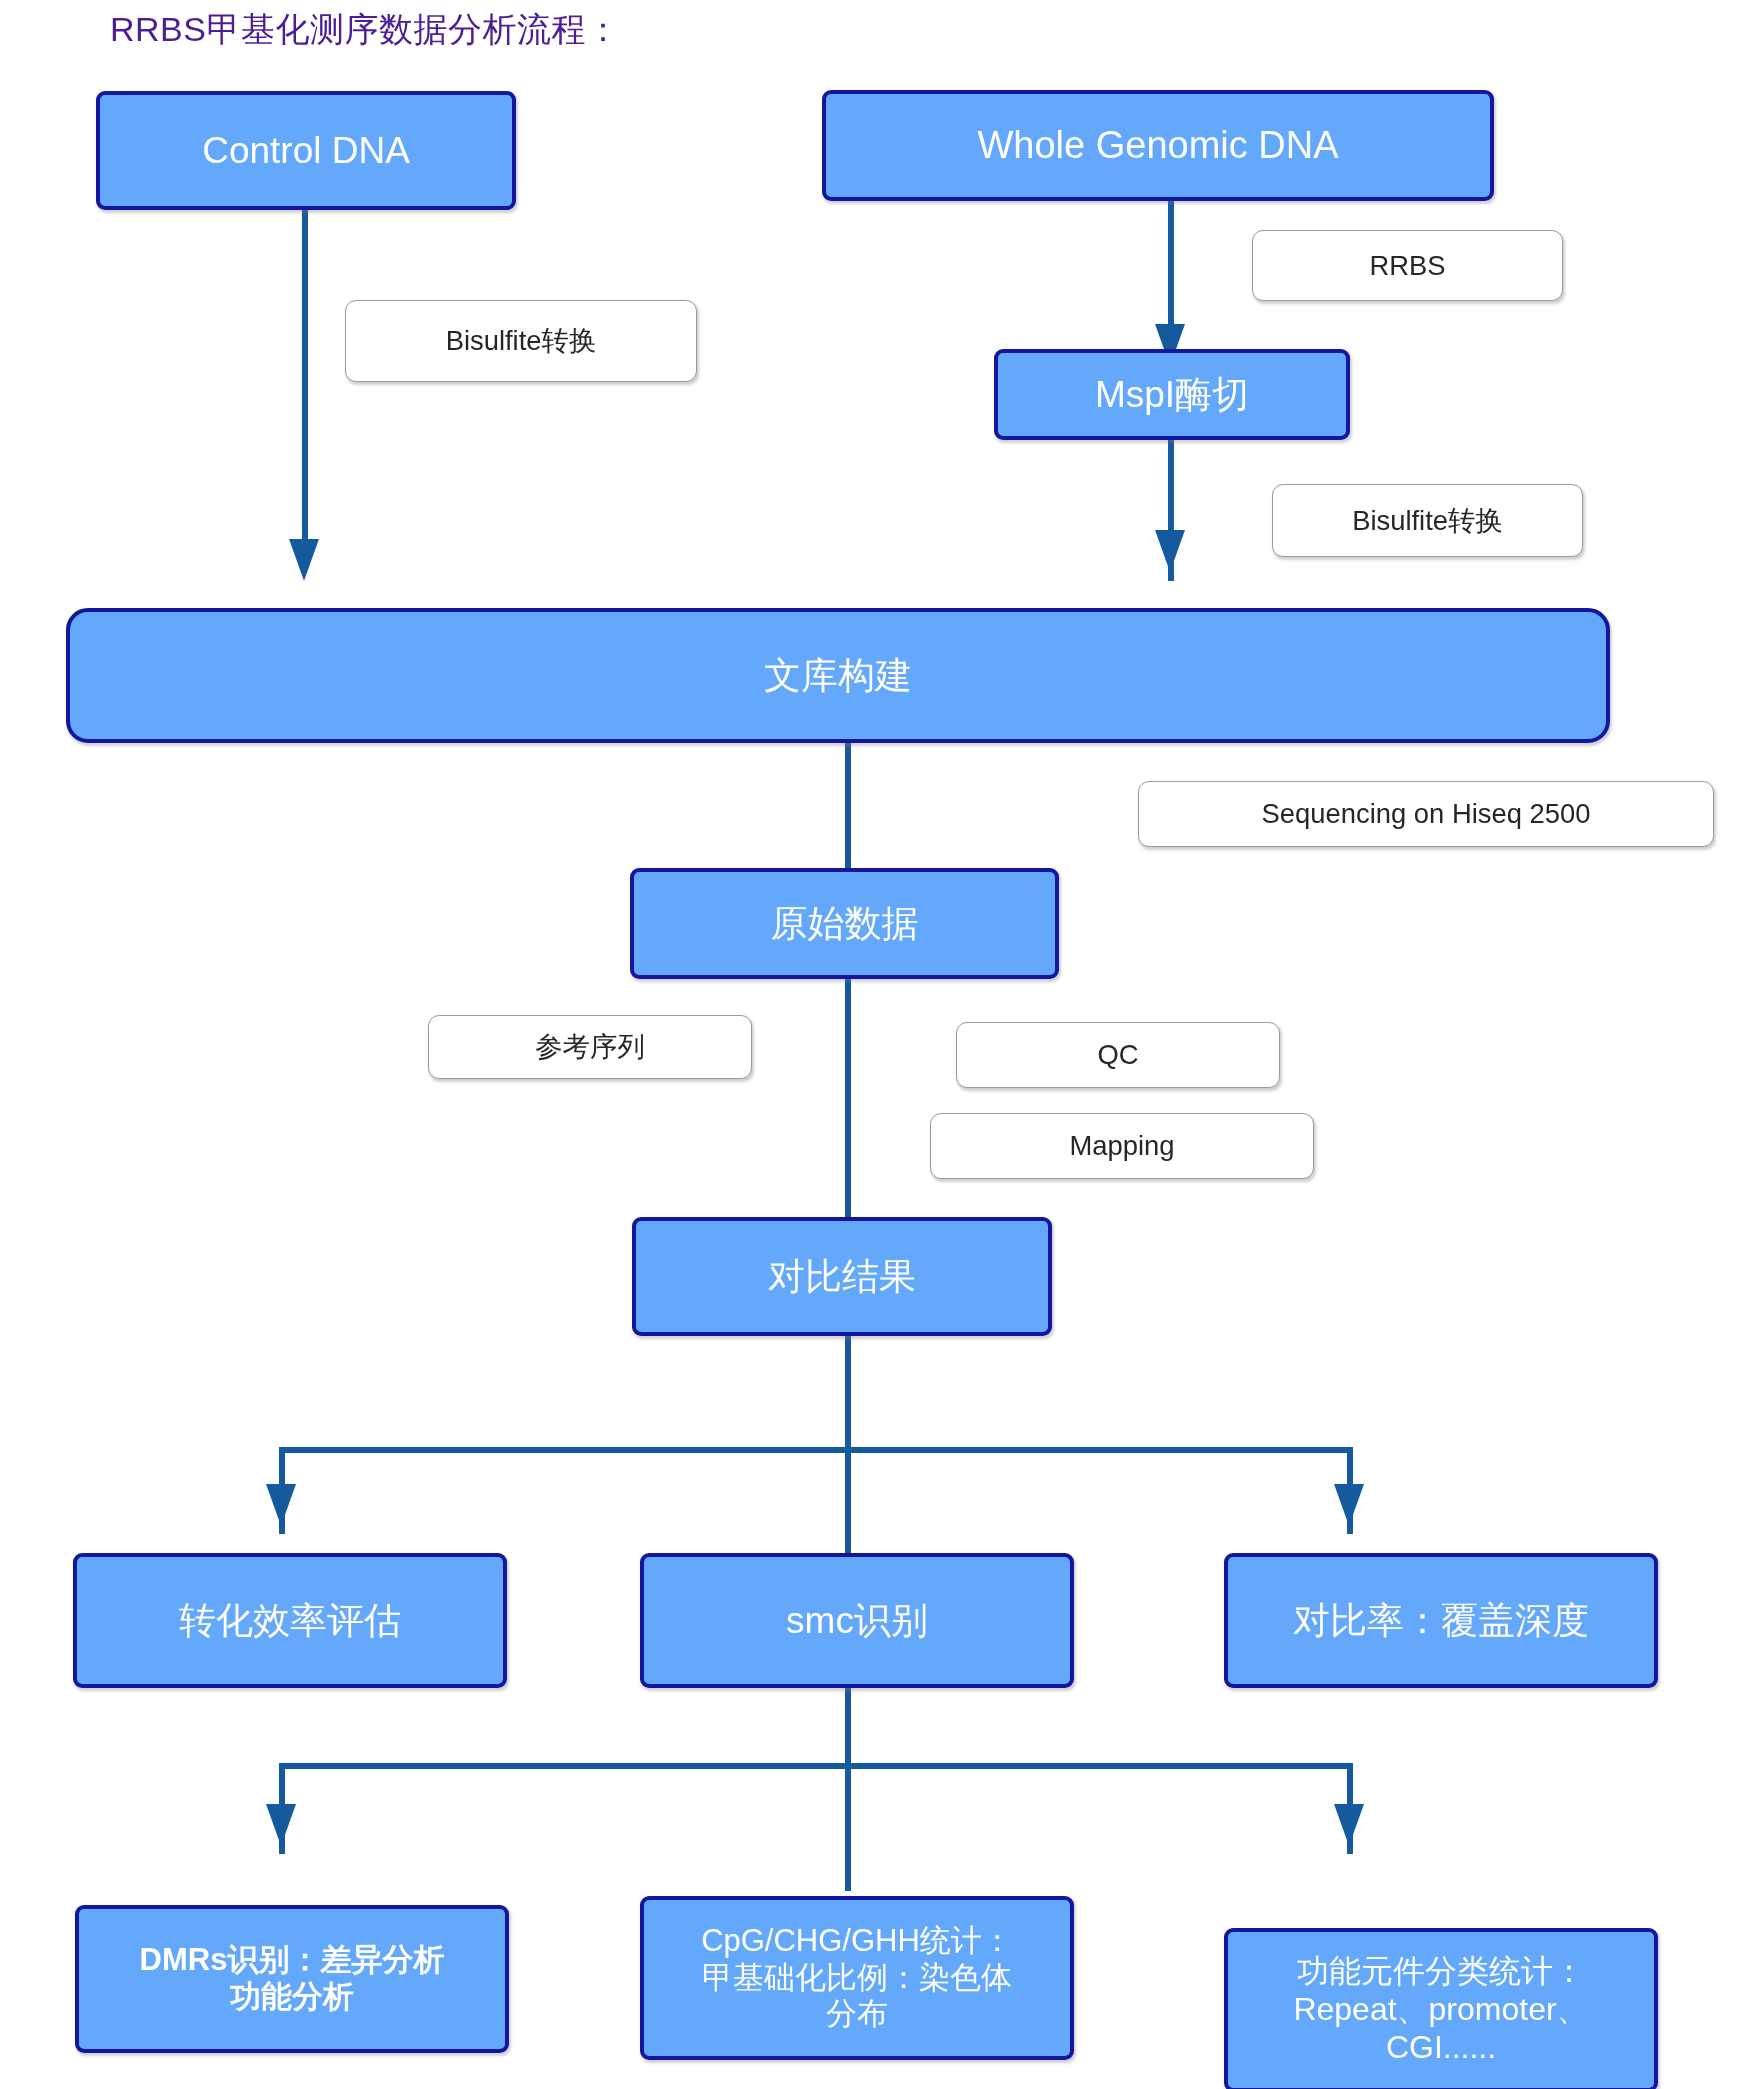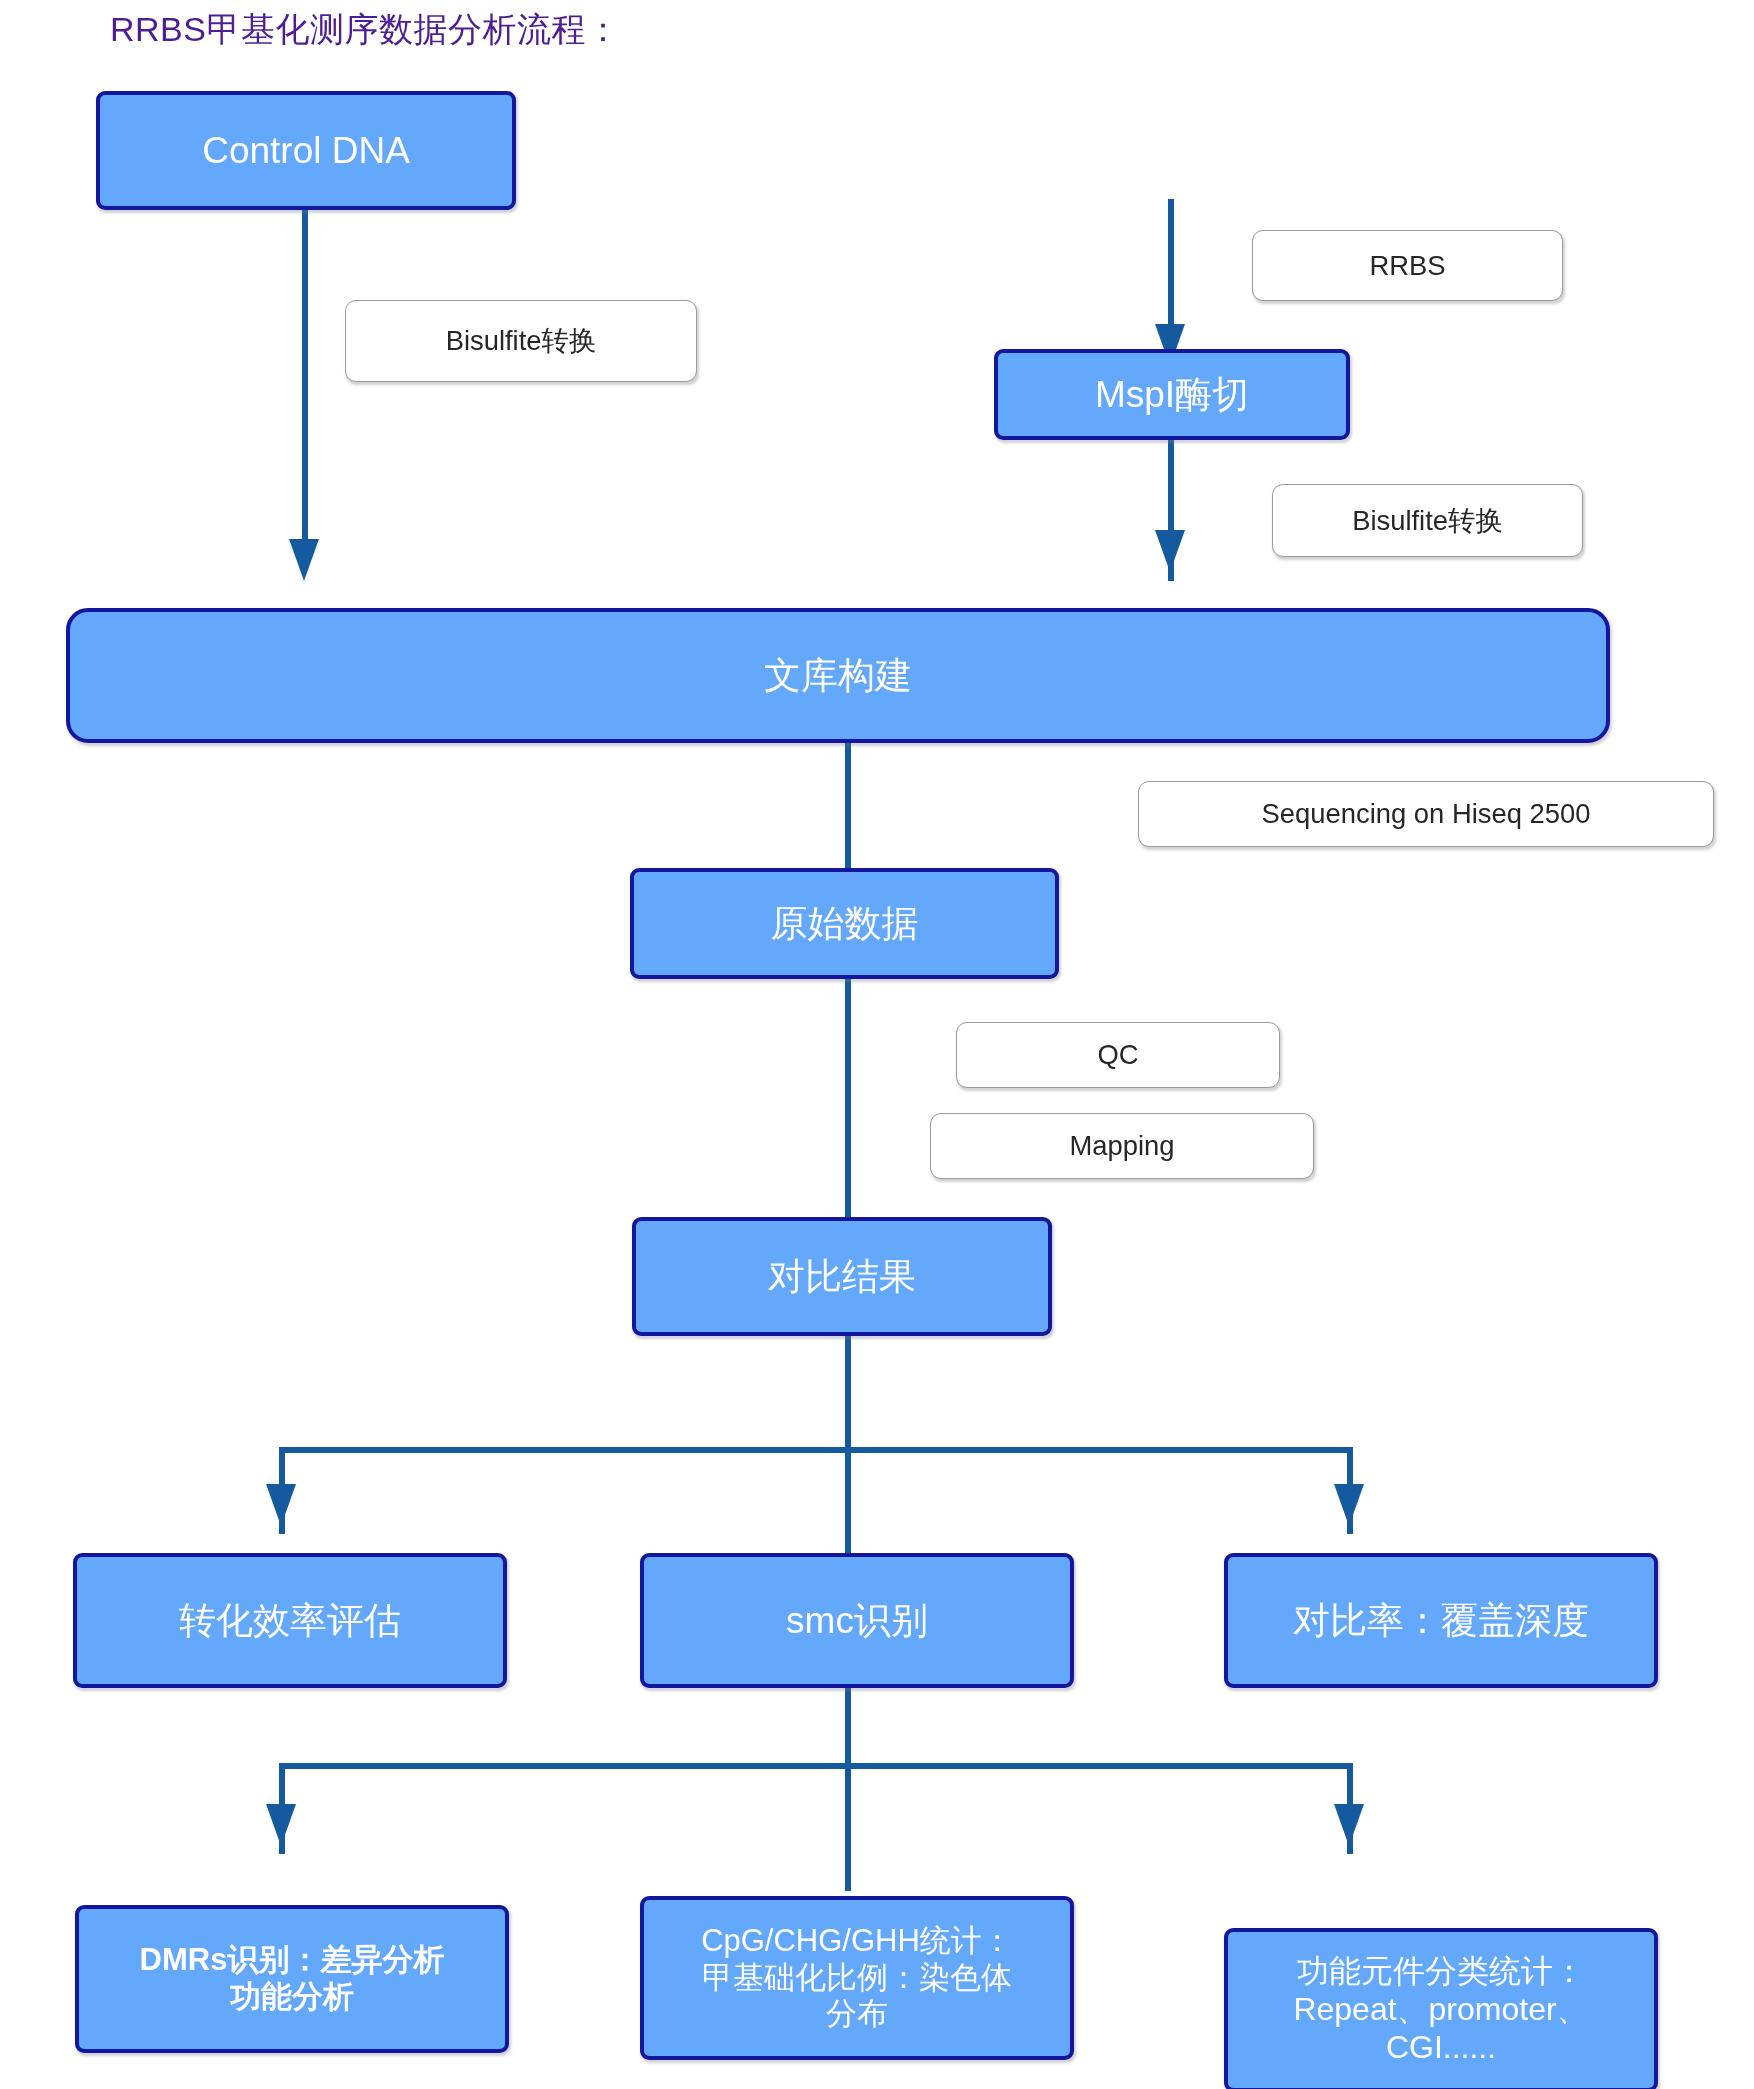--- a/index.html
+++ b/index.html
@@ -119,20 +119,23 @@
 
   <div class="vline" style="left:845px; top:1763px; height:128px;"></div>
 
   <div class="vline" style="left:1347px; top:1763px; height:91px;"></div>
   <div class="arrowhead" style="left:1334px; top:1804px;"></div>
 
   <div class="node" style="left:96px; top:91px; width:420px; height:119px; font-size:37px;">
     <span>Control DNA</span>
   </div>
 
+  <div class="node" style="left:822px; top:90px; width:672px; height:111px; font-size:38px;">
+    <span>Whole Genomic DNA</span>
+  </div>
 
   <div class="node" style="left:994px; top:349px; width:356px; height:91px; font-size:37px;">
     <span>MspI酶切</span>
   </div>
 
   <div class="node" style="left:66px; top:608px; width:1544px; height:135px; font-size:37px;border-radius:22px;">
     <span>文库构建</span>
   </div>
 
   <div class="node" style="left:630px; top:868px; width:429px; height:111px; font-size:37px;">
@@ -181,20 +184,23 @@
   </div>
 
   <div class="label-box" style="left:1272px; top:484px; width:311px; height:73px; font-size:27.4px;">
     <span>Bisulfite转换</span>
   </div>
 
   <div class="label-box" style="left:1138px; top:781px; width:576px; height:66px; font-size:27.4px;">
     <span>Sequencing on Hiseq 2500</span>
   </div>
 
+  <div class="label-box" style="left:428px; top:1015px; width:324px; height:64px; font-size:27.4px;">
+    <span>参考序列</span>
+  </div>
 
   <div class="label-box" style="left:956px; top:1022px; width:324px; height:66px; font-size:27.4px;text-align:right;">
     <span>QC</span>
   </div>
 
   <div class="label-box" style="left:930px; top:1113px; width:384px; height:66px; font-size:27.4px;">
     <span>Mapping</span>
   </div>
 
 </div>

